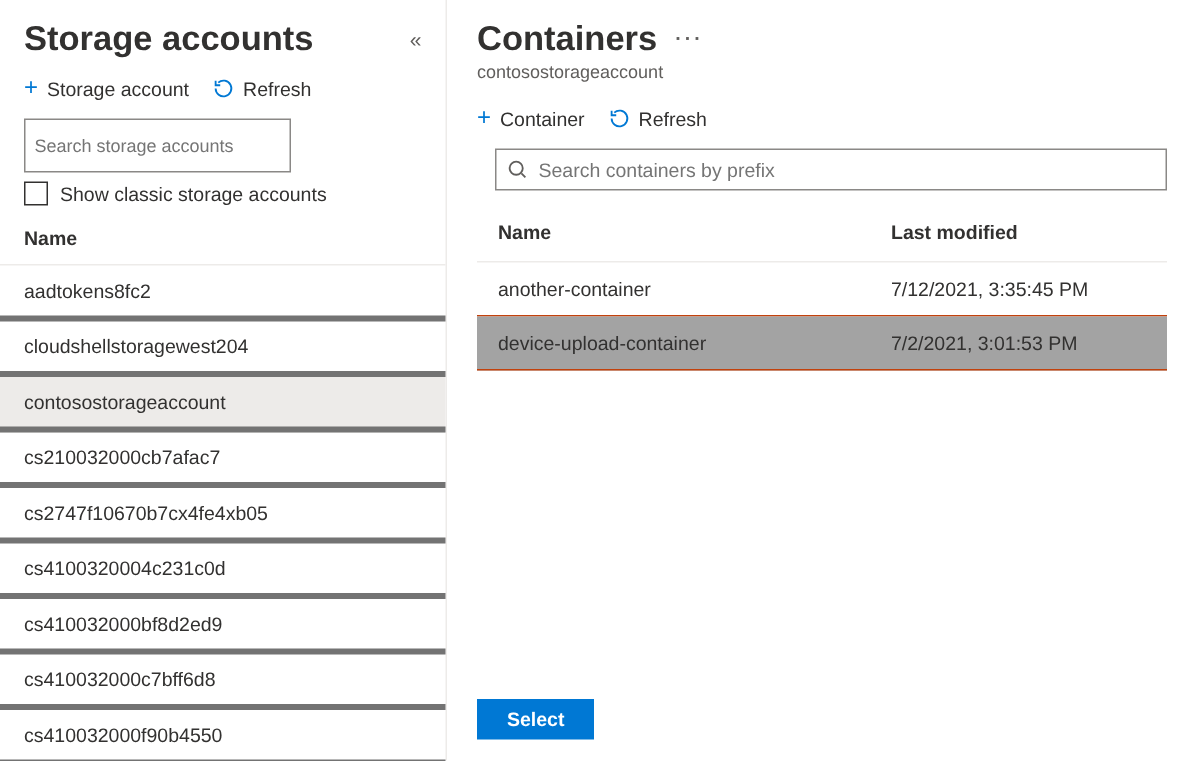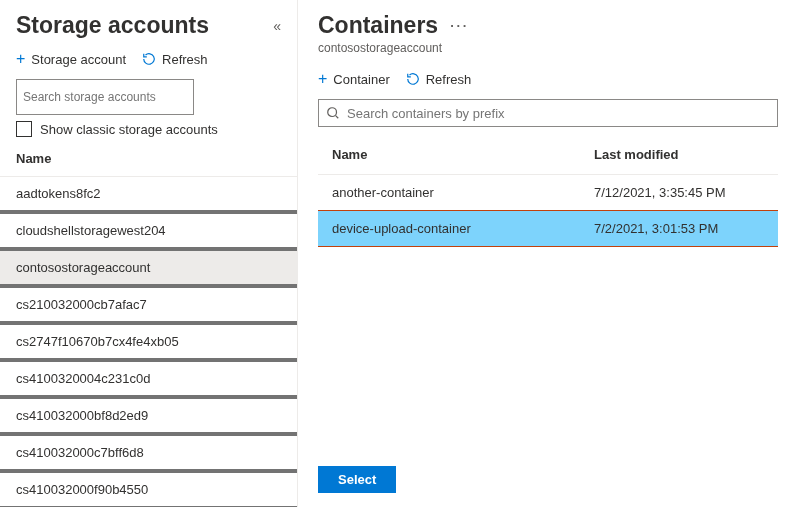--- a/index.html
+++ b/index.html
@@ -87,21 +87,21 @@
     }
     .search-input-full {
       width: 100%;
       height: 28px;
       border: 1px solid #8a8886;
       padding: 2px 8px 2px 28px;
       font-size: 13px;
       font-family: inherit;
       color: #323130;
     }
-    .search-box { position: relative; }
+    .search-box { position: relative; margin-left: 12px; }
     .search-icon {
       position: absolute;
       left: 8px;
       top: 50%;
       transform: translateY(-50%);
       color: #605e5c;
     }
     .search-icon svg { width: 14px; height: 14px; display: block; }
     .checkbox-row {
       display: flex;
@@ -149,21 +149,21 @@
     }
     .col-name { flex: 1; }
     .col-modified { width: 170px; }
     .table-row {
       display: flex;
       padding: 10px 14px;
       border-bottom: 1px solid #c2410c;
       cursor: pointer;
       font-size: 13px;
     }
-    .table-row.selected { background: #7dd3fc; }
+    .table-row.selected { background: #a3a3a3; }
     .bottom-bar {
       margin-top: auto;
       padding: 14px 20px 14px 20px;
     }
     .primary-btn {
       background: #0078d4;
       color: #fff;
       border: none;
       padding: 6px 20px;
       font-size: 13px;

